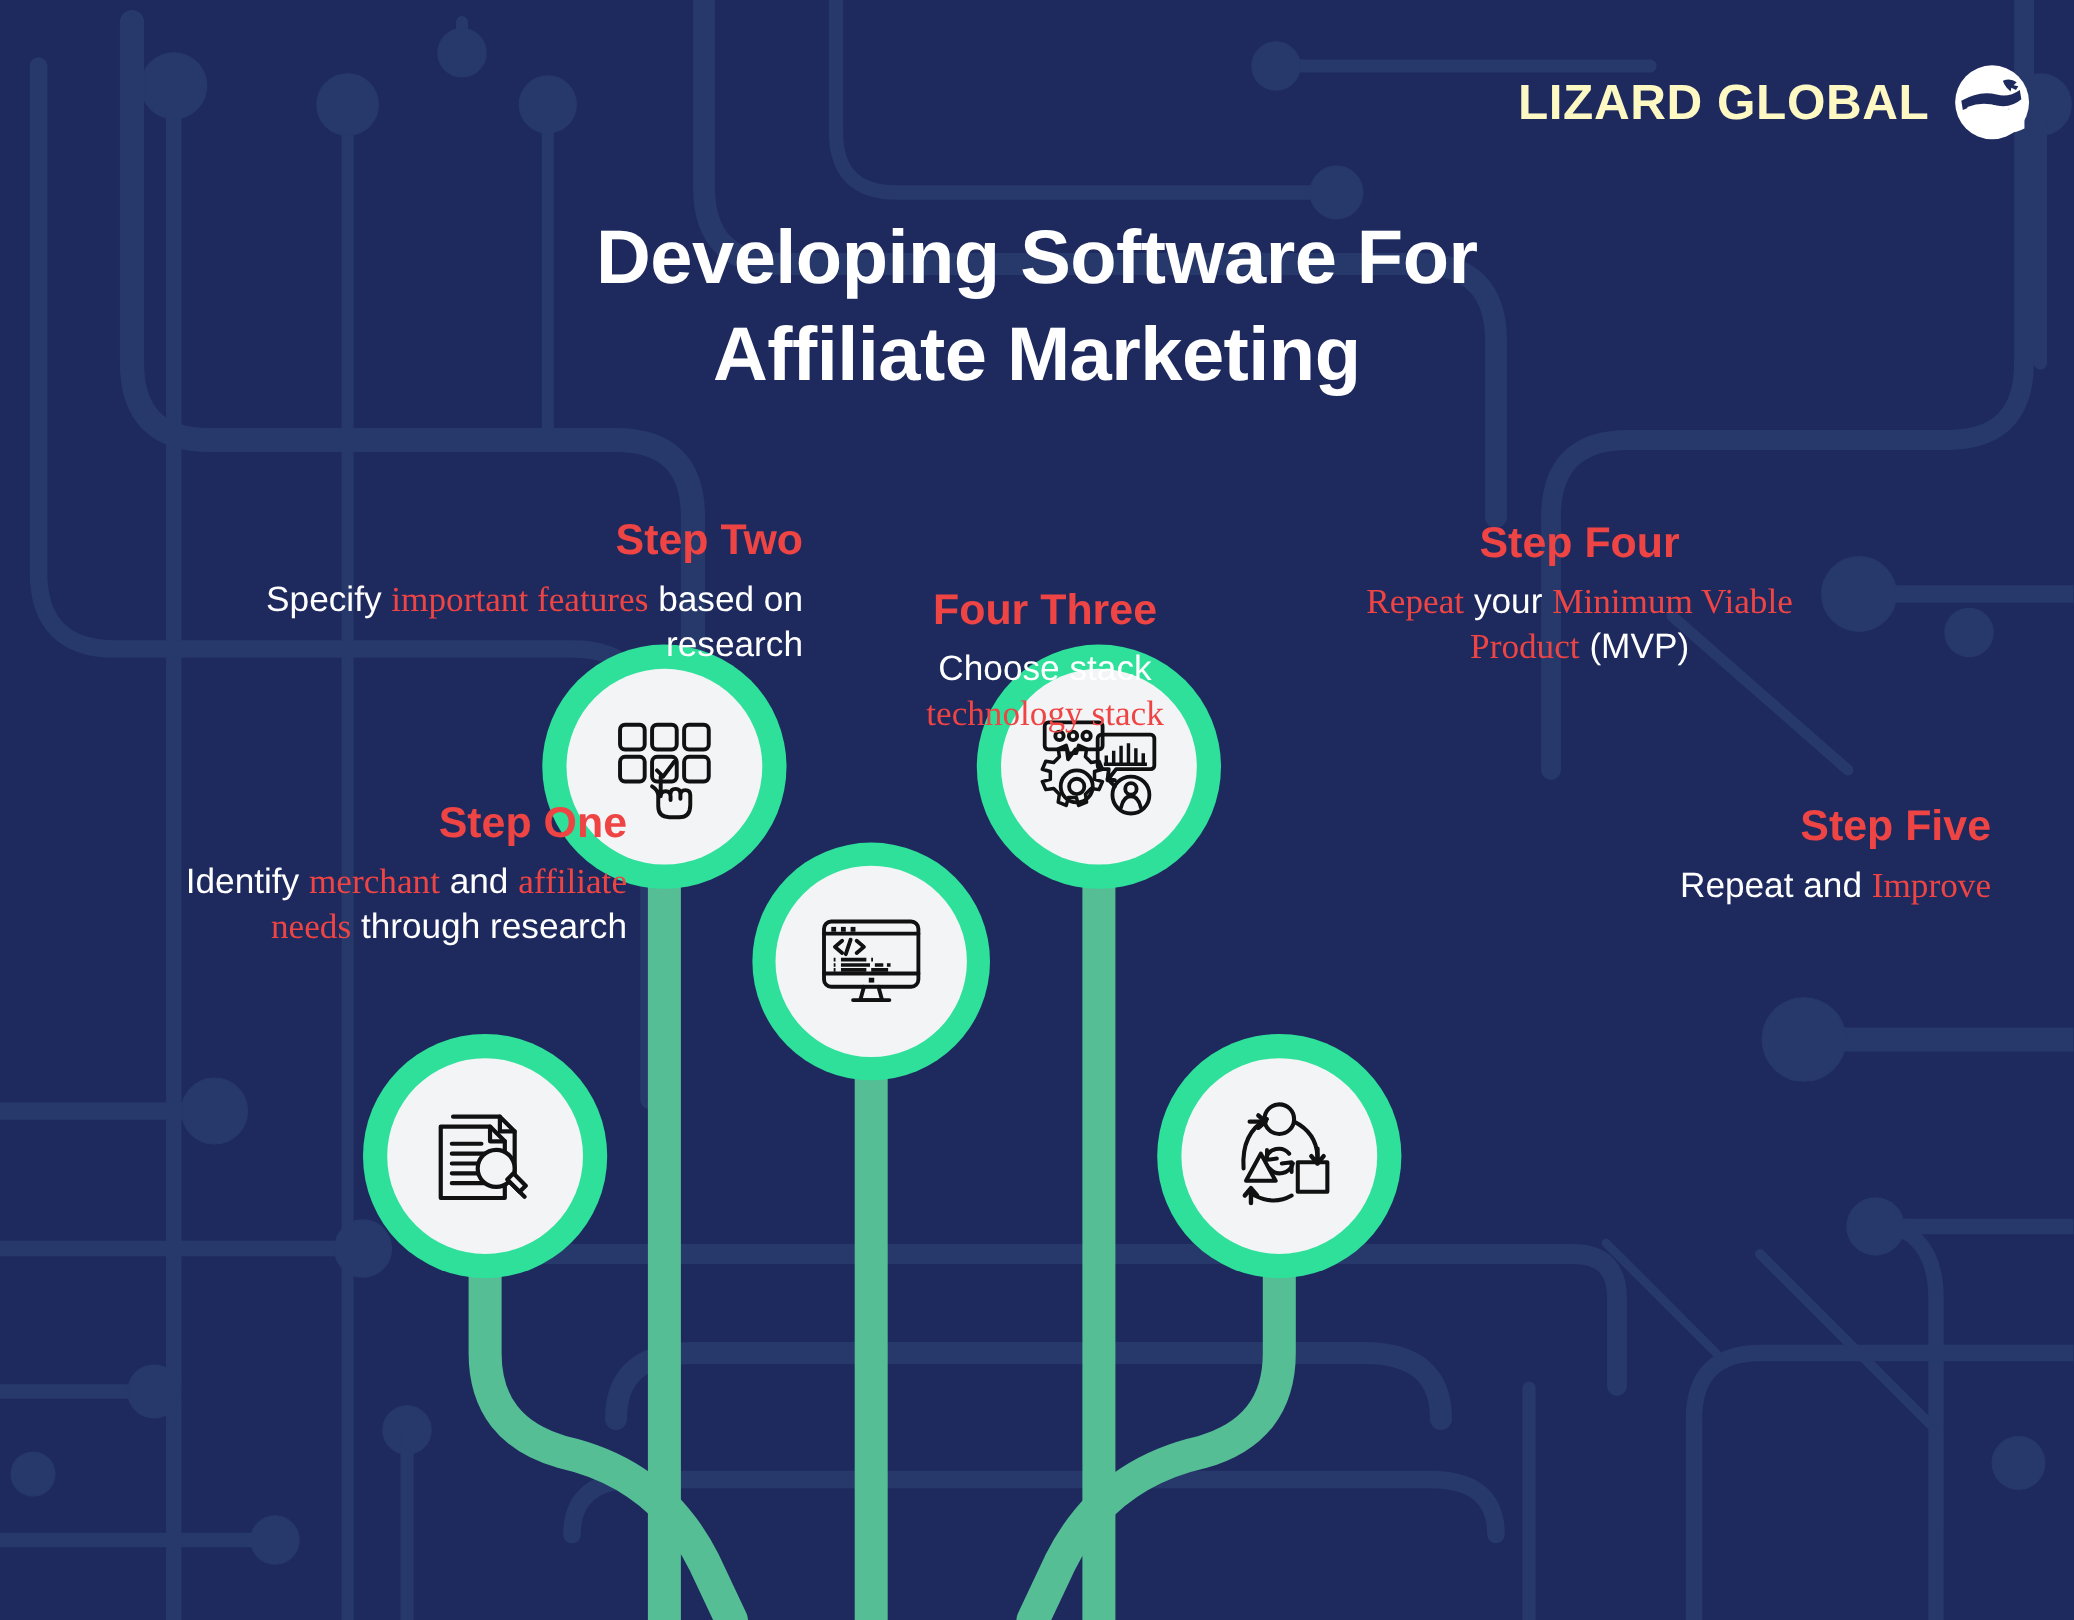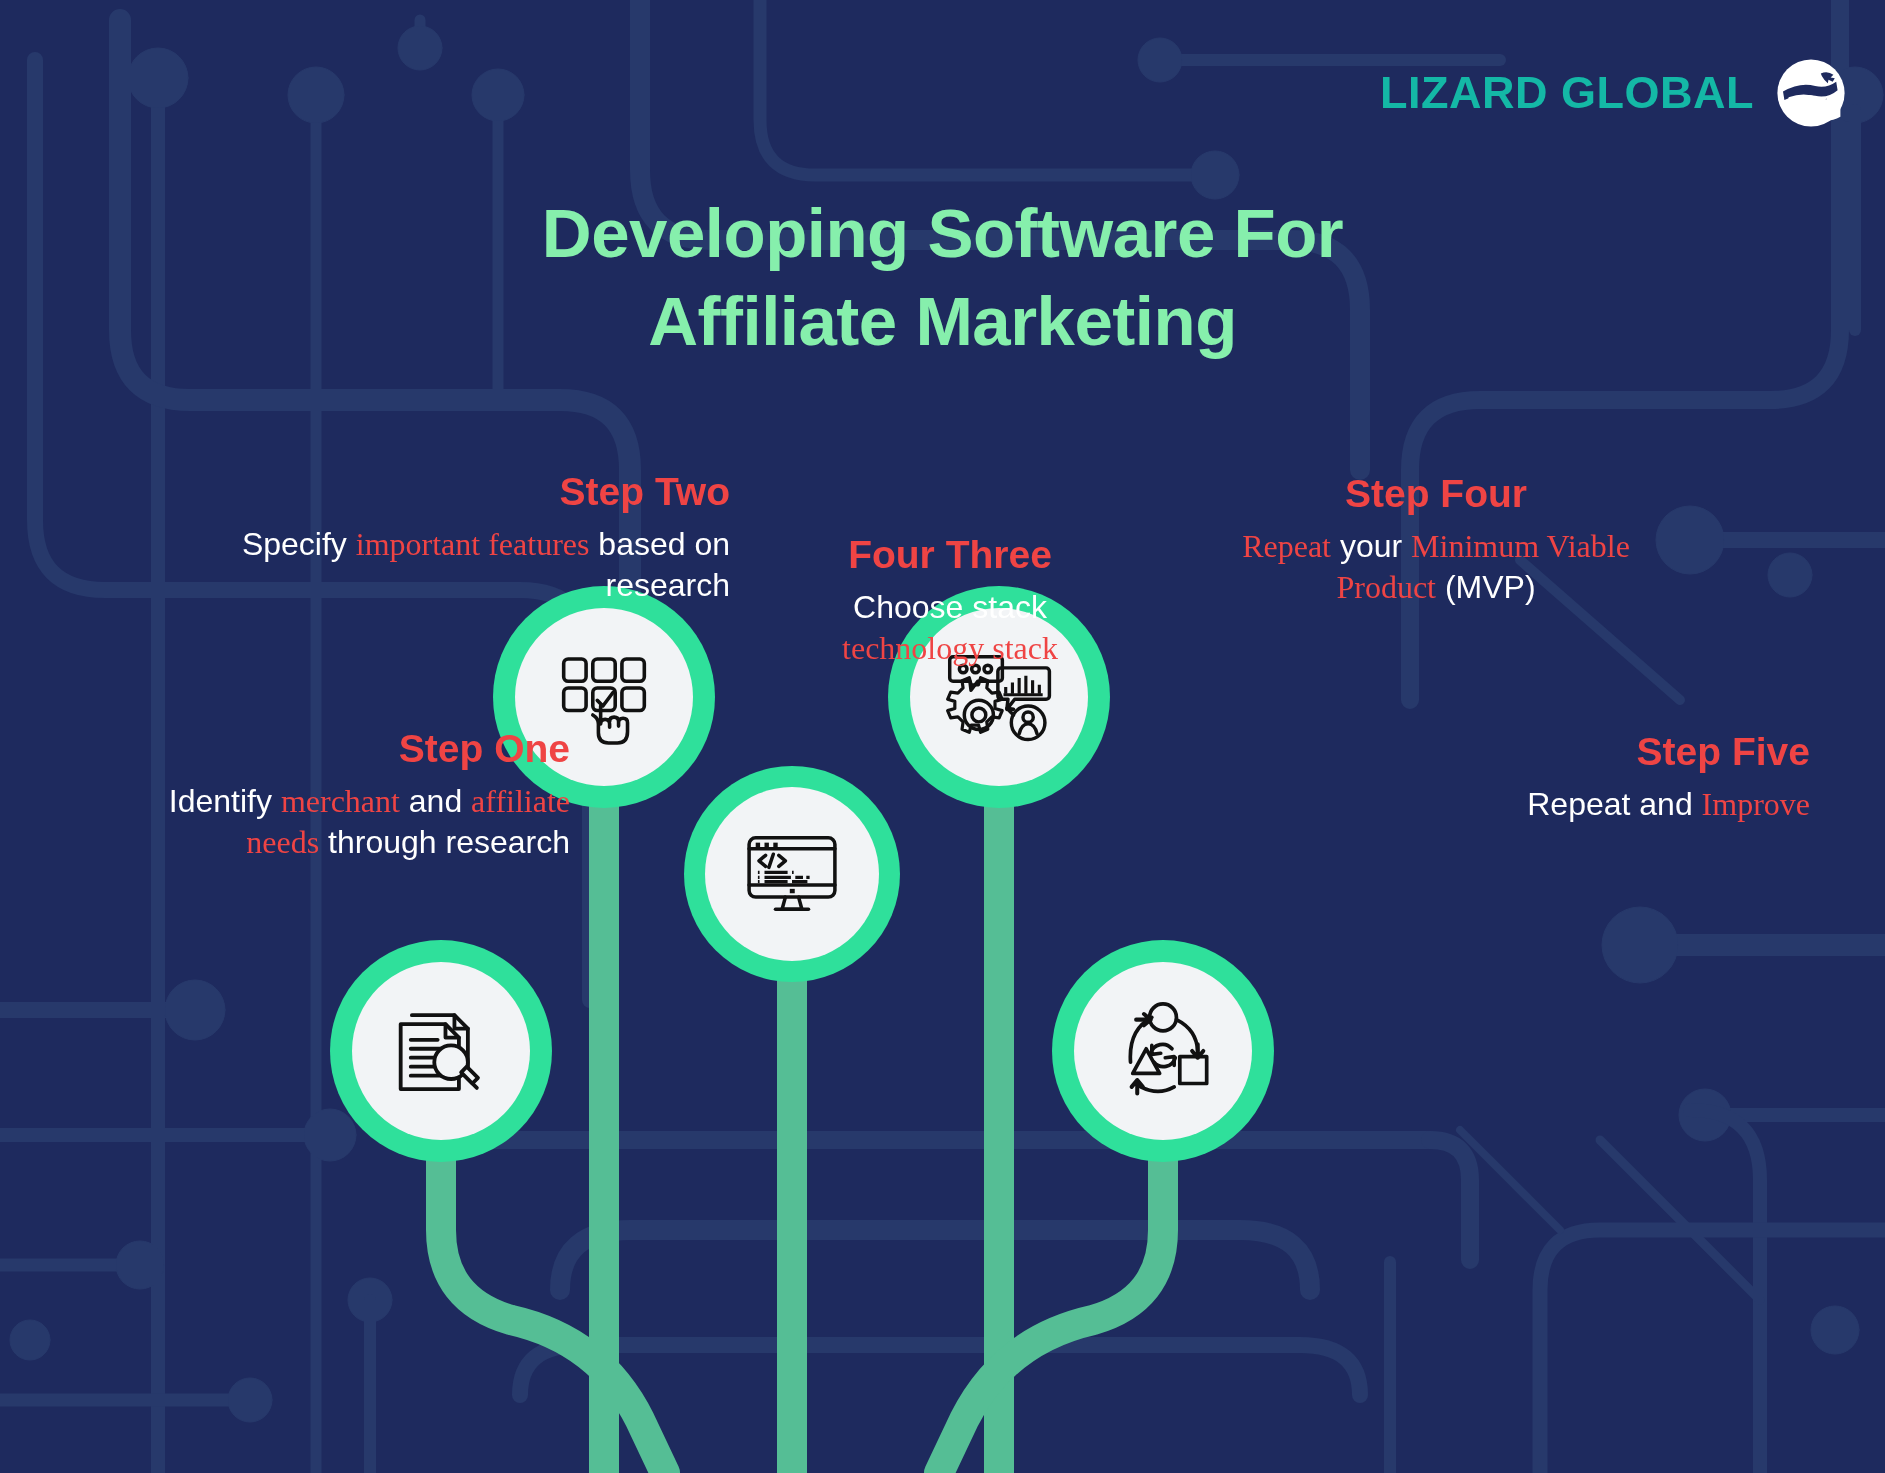--- a/index.html
+++ b/index.html
@@ -18,30 +18,30 @@
   }
   .layer { position:absolute; inset:0; width:1885px; height:1473px; }
 
   
   #logo {
     position:absolute; top:58px; left:1380px;
     display:flex; align-items:center; gap:22px;
     z-index:40;
   }
   #logo .wordmark {
-    color:#14b8a6; font-size:45px; font-weight:bold;
+    color:#fef9c3; font-size:45px; font-weight:bold;
     letter-spacing:0.5px; white-space:nowrap;
   }
   #logo .mark { width:70px; height:70px; flex:0 0 70px; }
 
   
   #title {
     position:absolute; top:190px; left:0; width:1885px;
     text-align:center; z-index:35;
-    color:#86efac; font-weight:bold; font-size:69px;
+    color:#ffffff; font-weight:bold; font-size:69px;
     line-height:1.28; letter-spacing:-0.5px;
   }
   #title .ln { display:block; }
 
   
   .steplabel { position:absolute; z-index:30; }
   .steplabel .hd {
     color:#ef4444; font-weight:bold; font-size:39px;
     line-height:1.15; white-space:nowrap;
   }

